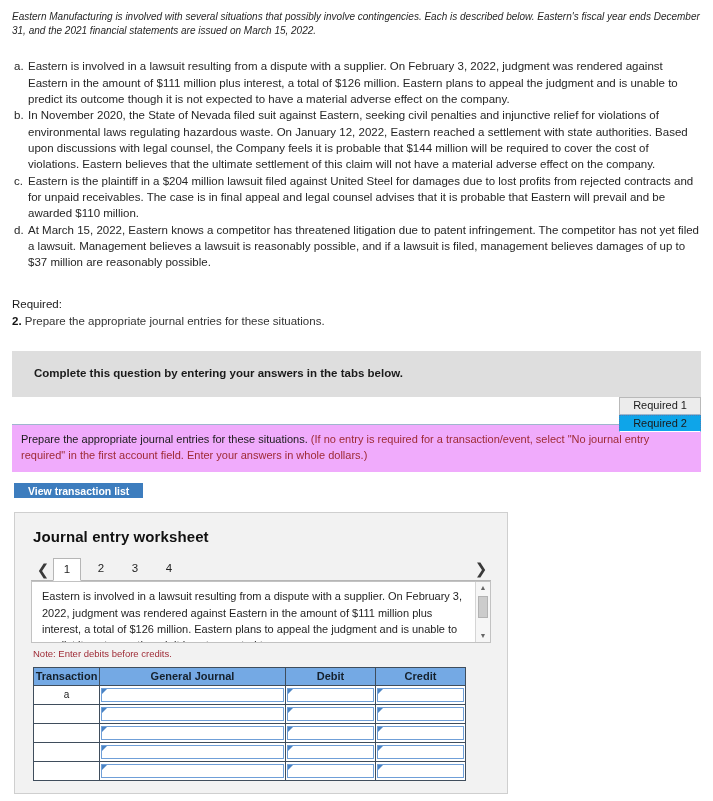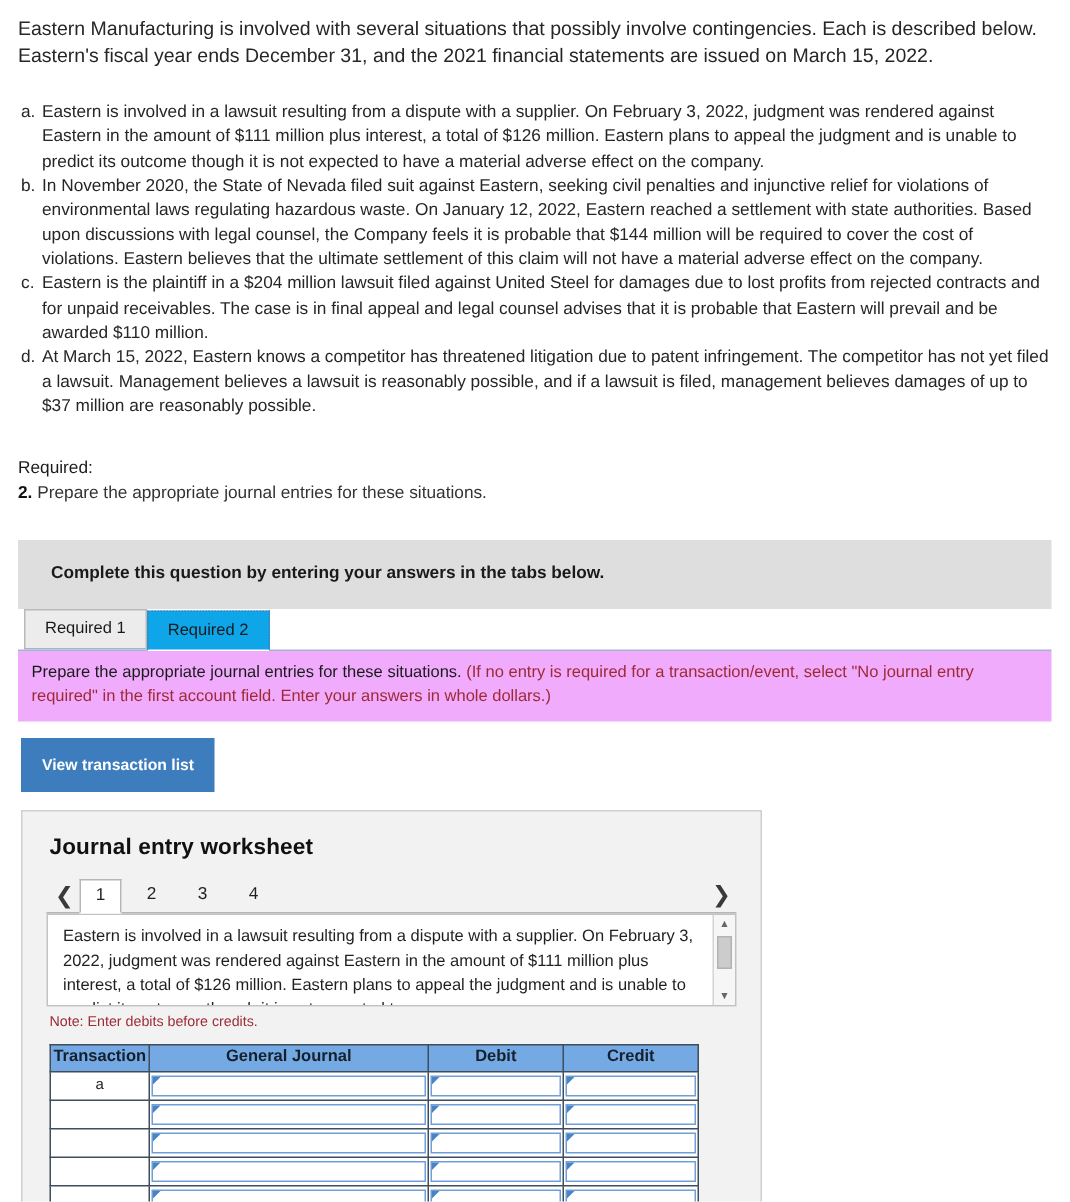--- a/index.html
+++ b/index.html
@@ -14,23 +14,24 @@
     color: #222222;
     font-size: 11.5px;
     line-height: 1.38;
     overflow: hidden;
     position: relative;
   }
 
   
   .intro {
     padding: 10px 12px 0 12px;
-    font-size: 13px;
+    font-size: 10px;
     line-height: 1.42;
     color: #262626;
+    font-style: italic;
   }
 
   
   .situations {
     margin: 20px 0 0 0;
     padding: 0 14px 0 14px;
   }
   .sit-row {
     display: flex;
     align-items: flex-start;
@@ -87,20 +88,21 @@
   
   .tabstrip {
     margin: 0 12px;
     height: 28px;
     position: relative;
     border-bottom: 1px solid #9fb6cd;
     display: flex;
     align-items: flex-end;
     padding-left: 4px;
     box-sizing: border-box;
+    flex-direction: column;
   }
   .tab {
     height: 27px;
     min-width: 62px;
     padding: 0 13px;
     display: flex;
     align-items: center;
     justify-content: center;
     font-size: 11px;
     color: #1a1a1a;
@@ -142,21 +144,21 @@
     display: inline-flex;
     align-items: center;
     justify-content: center;
     height: 22px;
     padding: 0 12px;
     box-sizing: border-box;
     cursor: pointer;
     font-family: "Liberation Sans", sans-serif;
   }
   .view-tx-wrap { margin: 11px 0 0 14px; }
-  .view-tx-wrap .btn { height: 36px; padding: 0 14px; }
+  .view-tx-wrap .btn { height: 15px; padding: 0 14px; }
 
   
   .worksheet {
     margin: 12px 0 0 14px;
     width: 494px;
     background: #f2f2f2;
     border: 1px solid #cfcfcf;
     box-sizing: border-box;
     padding: 14px 16px 12px 16px;
     position: relative;

